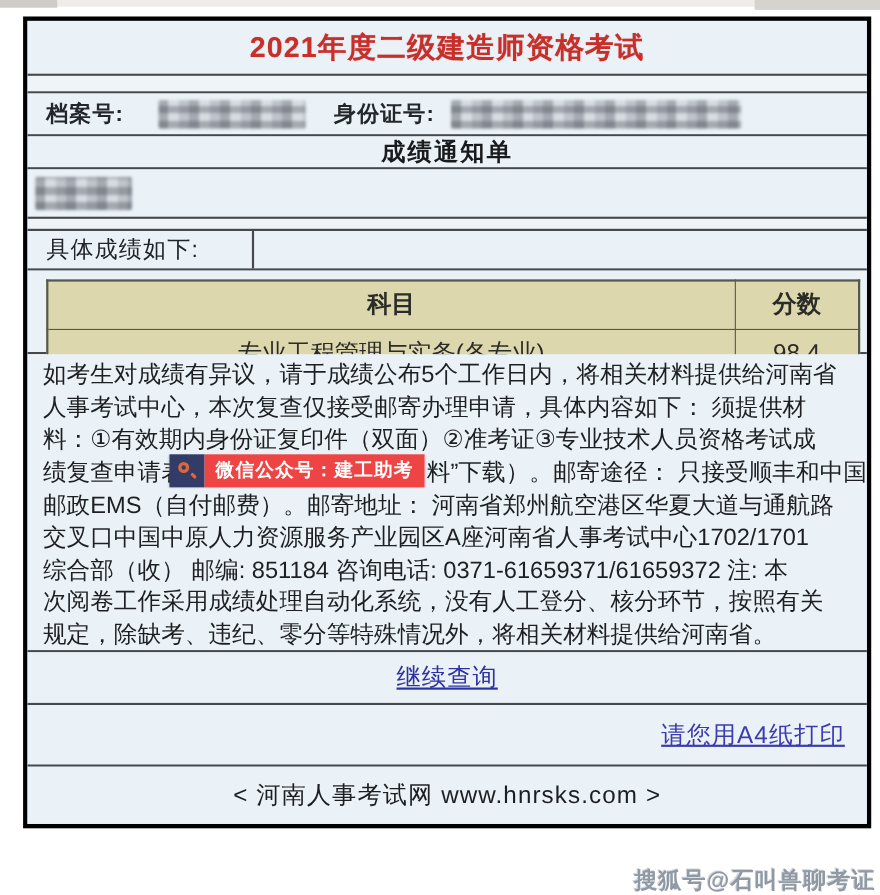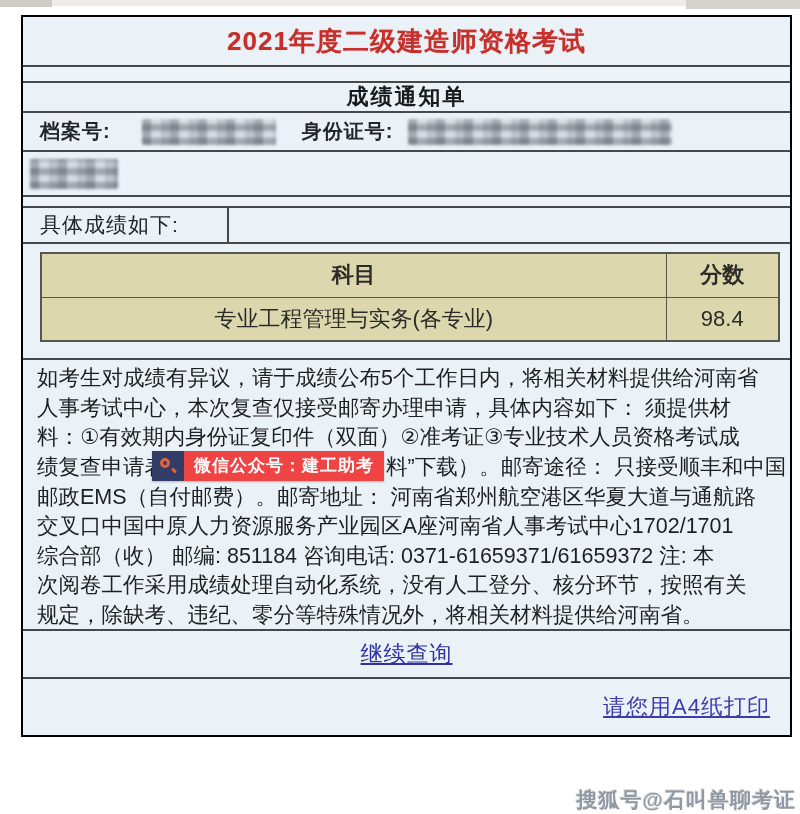--- a/index.html
+++ b/index.html
@@ -12,21 +12,21 @@
     overflow:hidden;
   }
   
   .top-strip { position:absolute; left:0; top:0; width:800px; height:6px; background:#efedea; }
   .top-strip-left { position:absolute; left:0; top:0; width:52px; height:7px; background:#cfccc8; }
   .top-strip-right { position:absolute; left:686px; top:0; width:114px; height:9px; background:#d6d3cf; }
 
   
   .doc-box {
     position:absolute; left:21px; top:15px; width:771px;
-    border:2px solid #000000;
+    border:4px solid #000000;
     background:#ebf2f7;
   }
   .row { border-bottom:2px solid #45484c; background:#ebf2f7; position:relative; }
   .row:last-child { border-bottom:none; }
 
   .row-title { height:50px; display:flex; align-items:center; justify-content:center; }
   .exam-title { color:#c72f2b; font-size:26px; font-weight:bold; letter-spacing:1px;
     text-shadow:0 0 1px rgba(199,47,43,.45); }
 
   .row-thin-a { height:16px; background:#eef4f8; }
@@ -51,21 +51,21 @@
   .row-name { height:45px; display:flex; align-items:center; }
   .mosaic-name { width:88px; height:30px; margin-left:7px; }
 
   .row-thin-b { height:11px; background:#eef4f8; }
 
   .row-scores-label { height:36px; display:flex; align-items:stretch; }
   .scores-label-cell { width:206px; border-right:2px solid #45484c; display:flex; align-items:center; }
   .scores-label-text { margin-left:17px; font-size:21px; color:#202327; letter-spacing:1px; }
   .scores-label-rest { flex:1; }
 
-  .row-table { height:116px; }
+  .row-table { height:76px; }
   .score-table {
     position:absolute; left:17px; top:8px; width:740px; height:88px;
     border-collapse:collapse; table-layout:fixed;
     background:#ddd7ae;
     border:2px solid #55584f;
   }
   .score-table td {
     border:1.5px solid #55584f;
     text-align:center; vertical-align:middle;
     font-size:22px; color:#2b2b27;
@@ -125,29 +125,29 @@
 <div class="top-strip-right"></div>
 
 <div class="doc-box">
 
   <div class="row row-title">
     <span class="exam-title">2021年度二级建造师资格考试</span>
   </div>
 
   <div class="row row-thin-a"></div>
 
-  <div class="row row-notice">
-    <span class="notice-title">成绩通知单</span>
-  </div>
-
   <div class="row row-ids">
     <span class="lbl lbl-file">档案号:</span>
     <span class="mosaic mosaic-file"></span>
     <span class="lbl lbl-id">身份证号:</span>
     <span class="mosaic mosaic-id"></span>
+  </div>
+
+  <div class="row row-notice">
+    <span class="notice-title">成绩通知单</span>
   </div>
 
   <div class="row row-name">
     <span class="mosaic mosaic-name"></span>
   </div>
 
   <div class="row row-thin-b"></div>
 
   <div class="row row-scores-label">
     <div class="scores-label-cell">
@@ -196,16 +196,19 @@
   </div>
 
   <div class="row row-query">
     <a href="#" class="doc-link">继续查询</a>
   </div>
 
   <div class="row row-print">
     <a href="#" class="doc-link">请您用A4纸打印</a>
   </div>
 
+  <div class="row row-footer">
+    <span class="site-footer-text">&lt; 河南人事考试网 www.hnrsks.com &gt;</span>
+  </div>
 
 </div>
 
 <div class="sohu-watermark">搜狐号@石叫兽聊考证</div>
 
 </body></html>

